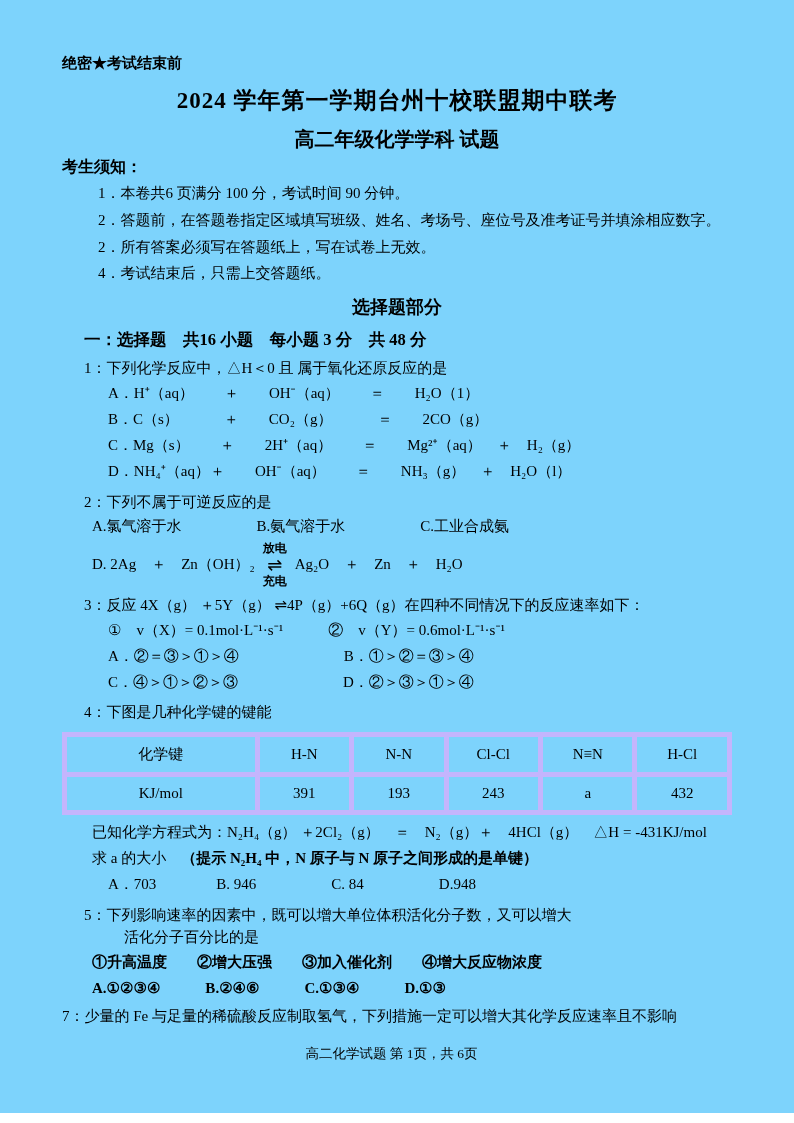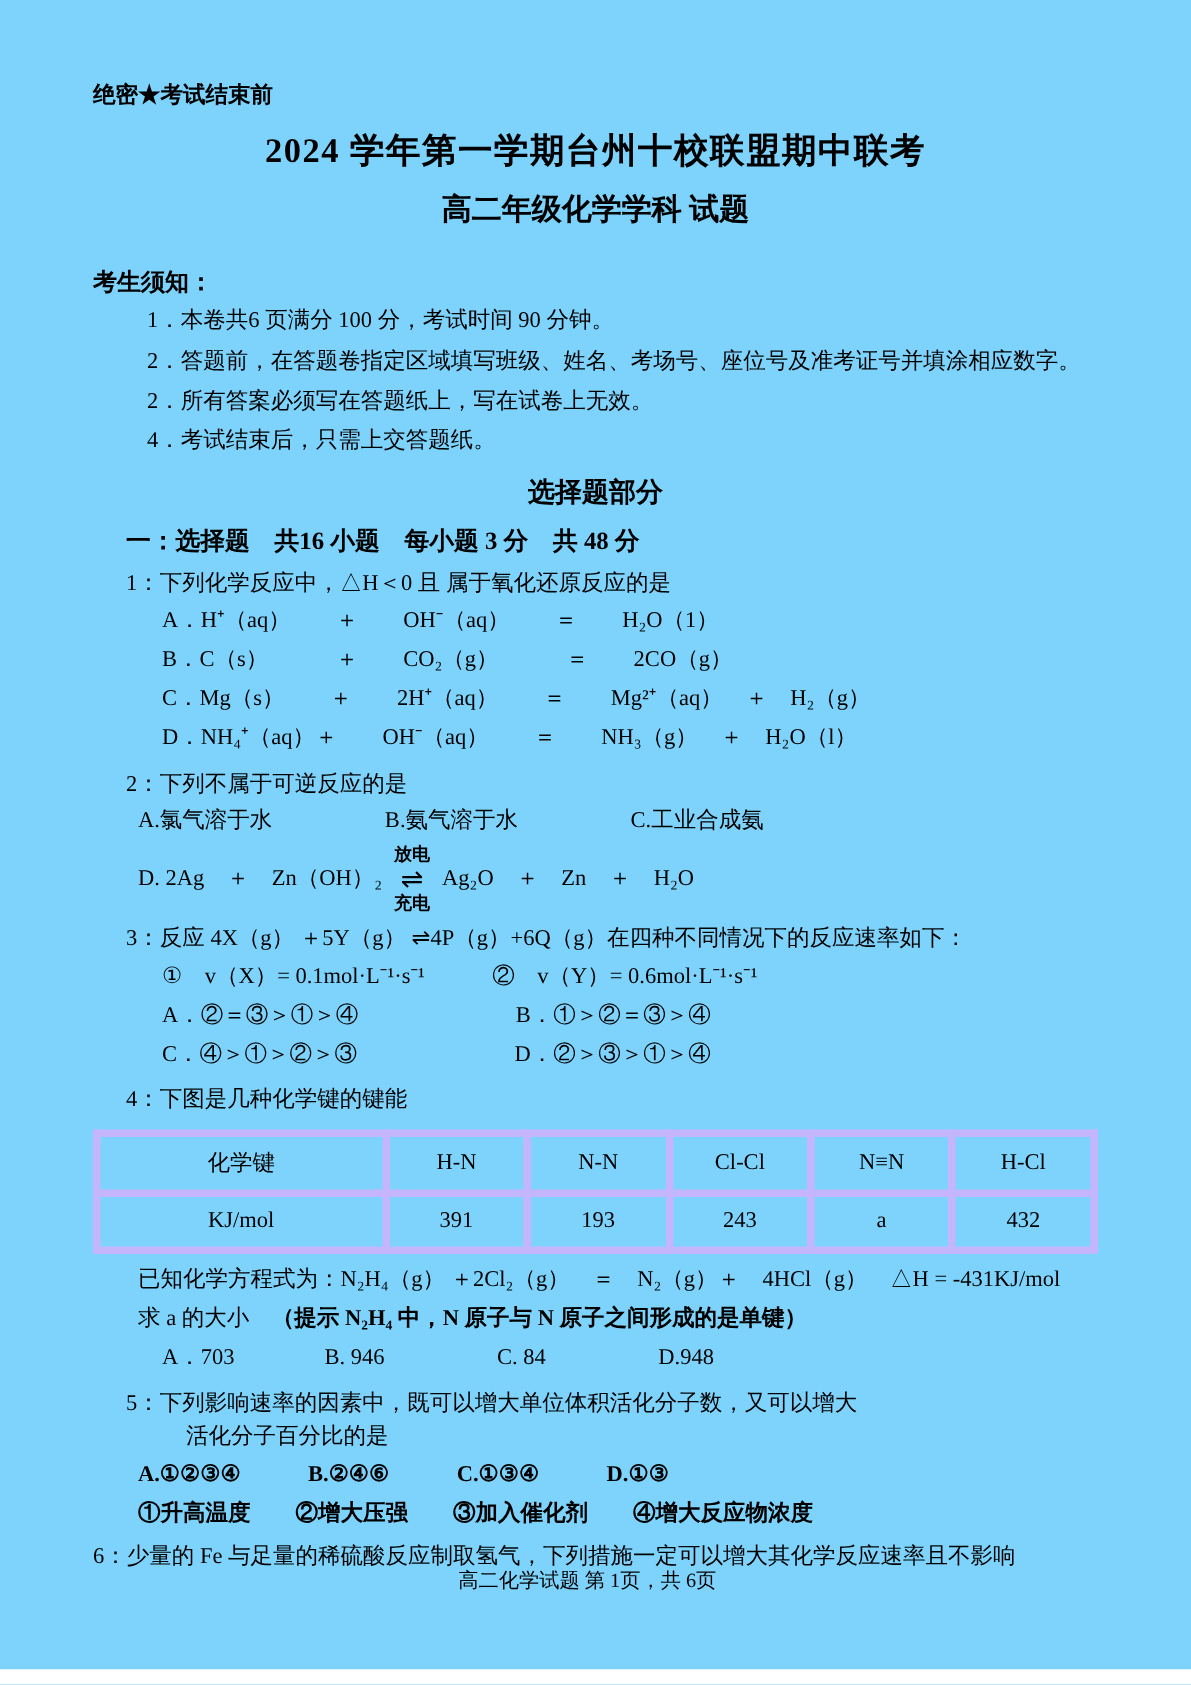--- a/index.html
+++ b/index.html
@@ -12,21 +12,21 @@
     background: #7dd3fc;
     color: #000000;
     font-family: Liberation Serif, serif;
     font-size: 15px;
     overflow: hidden;
   }
   .line { white-space: pre-wrap; }
   .secrecy { font-weight: bold; font-size: 15px; }
   .title { text-align: center; font-weight: bold; font-size: 23px; margin-top: 12px; letter-spacing: 1px; }
   .subtitle { text-align: center; font-weight: bold; font-size: 20px; margin-top: 10px; }
-  .notice-heading { font-weight: bold; font-size: 16px; margin-top: 25px; }
+  .notice-heading { font-weight: bold; font-size: 16px; margin-top: 4px; }
   .notice-item { margin-top: 5px; line-height: 1.45; font-size: 15px; margin-left: 36px; }
   .part-title { text-align: center; font-weight: bold; font-size: 18px; margin-top: 10px; }
   .sec-heading { font-weight: bold; font-size: 16.5px; margin-top: 10px; padding-left: 22px; }
   .question { margin-top: 6px; }
   .stem { padding-left: 22px; line-height: 1.5; }
   .stem-cont { padding-left: 62px; line-height: 1.5; }
   .opt { padding-left: 46px; line-height: 1.75; }
   .opt-sm { padding-left: 30px; line-height: 1.75; }
   .bold { font-weight: bold; }
   .eq-line { display: flex; align-items: center; padding-left: 30px; margin: 2px 0; }
@@ -109,23 +109,23 @@
     </tbody>
       </table>
     <div class="opt-sm line">已知化学方程式为：N₂H₄（g） ＋2Cl₂（g）　＝　N₂（g）＋　4HCl（g）　△H = -431KJ/mol</div>
     <div class="opt-sm line"><span class="line">求 a 的大小　</span><span class="line bold">（提示 N₂H₄ 中，N 原子与 N 原子之间形成的是单键）</span></div>
     <div class="opt line">A．703　　　　B. 946　　　　　C. 84　　　　　D.948</div>
   </div>
 
   <div class="question">
     <div class="stem line">5：下列影响速率的因素中，既可以增大单位体积活化分子数，又可以增大</div>
     <div class="stem-cont line">活化分子百分比的是</div>
+    <div class="opt-sm line bold">①升高温度　　②增大压强　　③加入催化剂　　④增大反应物浓度</div>
     <div class="opt-sm line bold">A.①②③④　　　B.②④⑥　　　C.①③④　　　D.①③</div>
-    <div class="opt-sm line bold">①升高温度　　②增大压强　　③加入催化剂　　④增大反应物浓度</div>
   </div>
 
   <div class="question">
-    <div class="line">6：少量的 Fe 与足量的稀硫酸反应制取氢气，下列措施一定可以增大其化学反应速率且不影响</div>
+    <div class="line">7：少量的 Fe 与足量的稀硫酸反应制取氢气，下列措施一定可以增大其化学反应速率且不影响</div>
   </div>
 
   <div class="footer line">高二化学试题 第 1页，共 6页</div>
 
 </div>
 
 </body></html>

